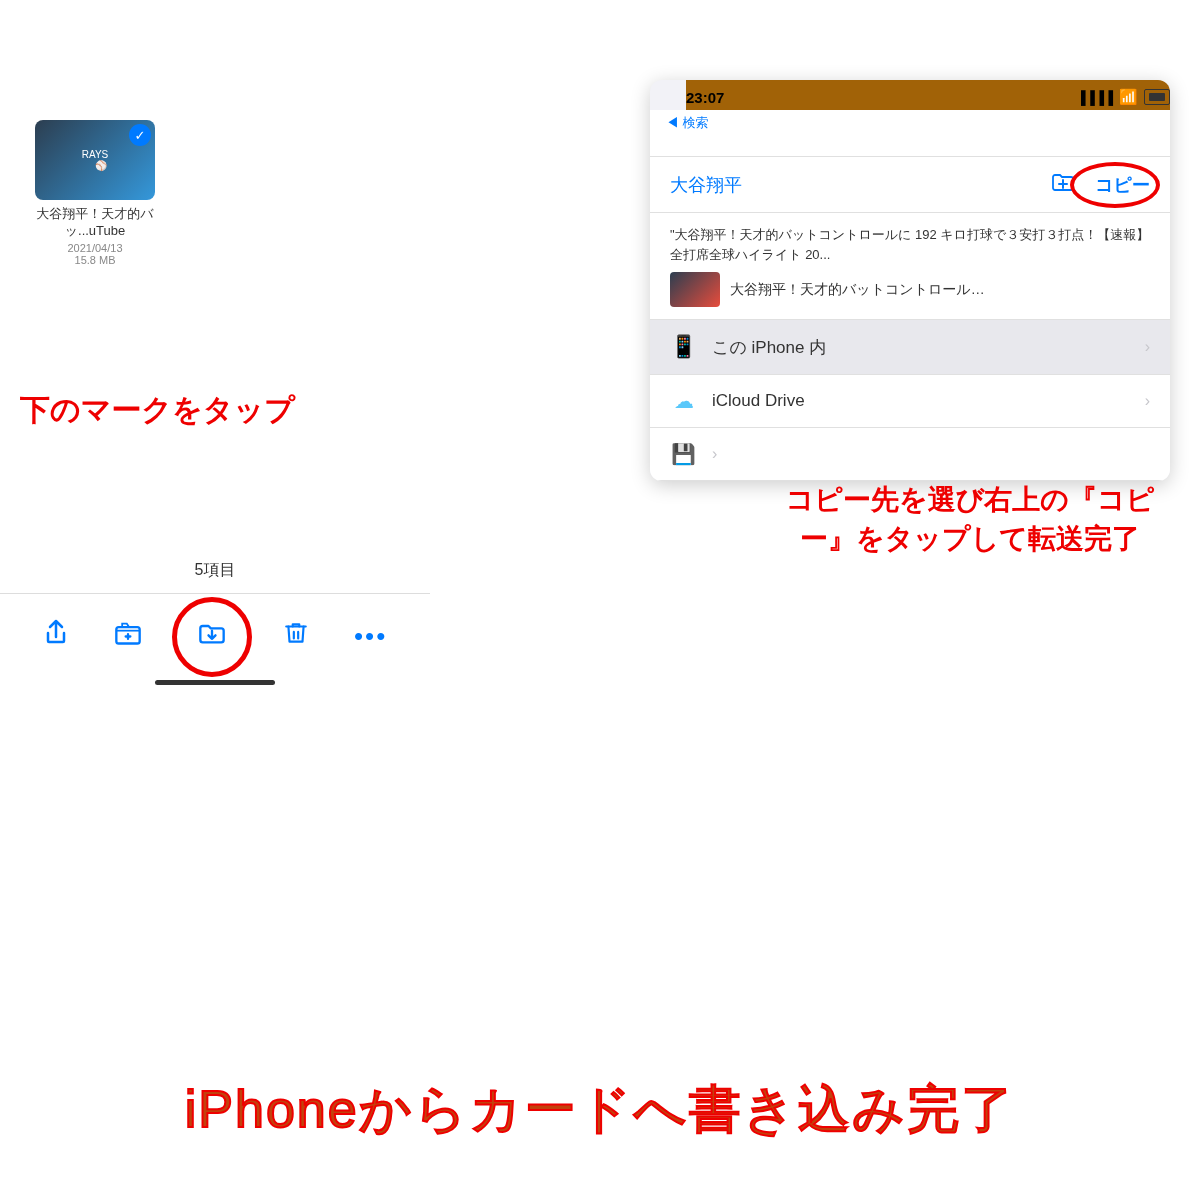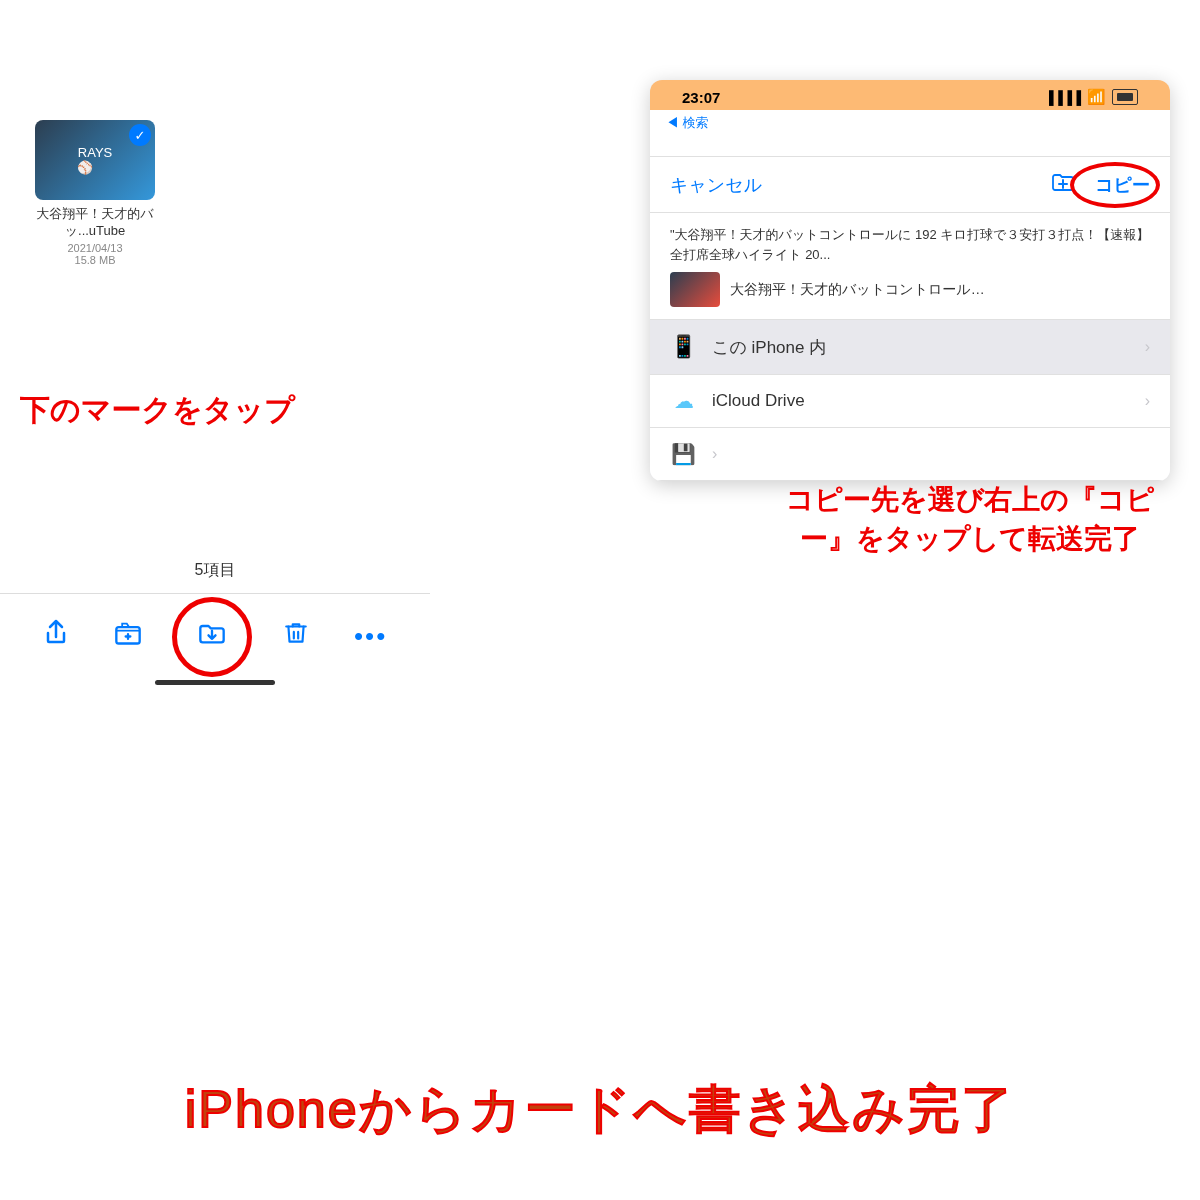--- a/index.html
+++ b/index.html
@@ -171,27 +171,28 @@
       position: absolute;
       top: 80px;
       right: 30px;
       width: 520px;
       background: #f2f2f7;
       border-radius: 12px;
       overflow: hidden;
       box-shadow: 0 4px 20px rgba(0,0,0,0.2);
     }
     .iphone-status-bar {
-      background: #fdba74;
+      background: #a16207;
       display: flex;
       justify-content: space-between;
       align-items: center;
-      padding: 8px 32px 4px;
+      padding: 8px 0 4px;
       font-size: 15px;
       font-weight: 600;
+      margin-left: 36px;
     }
     .status-time { font-size: 15px; font-weight: 700; }
     .status-icons { display: flex; align-items: center; gap: 6px; font-size: 13px; }
 
     .iphone-nav-bar {
       background: #fff;
       padding: 4px 16px 24px;
       font-size: 13px;
       color: #007aff;
       border-bottom: 1px solid #e0e0e0;
@@ -329,21 +330,21 @@
 </head>
 <body>
 
 <div class="file-area">
 
 
   <div class="file-item">
     <div class="file-thumb">
       <div class="thumb-video">
         <div class="thumb-video-img">
-          <span style="font-size:13px; color:#fff; text-align:left; padding:2px;">RAYS<br>⚾</span>
+          <span style="font-size:10px; color:#fff; text-align:right; padding:2px;">RAYS<br>⚾</span>
         </div>
         <div class="thumb-check">✓</div>
       </div>
     </div>
     <span class="file-name">大谷翔平！天才的バッ...uTube</span>
     <span class="file-date">2021/04/13</span>
     <span class="file-size">15.8 MB</span>
   </div>
 </div>
 
@@ -406,21 +407,21 @@
     </div>
   </div>
 
   <div class="iphone-nav-bar">
     <span>◀ 検索</span>
   </div>
 
   <div class="copy-dialog">
 
     <div class="copy-dialog-header">
-      <span class="cancel-btn">キャンセル</span>
+      <span class="cancel-btn">大谷翔平</span>
       <div class="copy-btn-wrapper">
         <span class="folder-copy-icon">
           <svg width="24" height="22" viewBox="0 0 24 22" fill="none">
             <path d="M2 6a2 2 0 012-2h5l2 2h9a2 2 0 012 2v9a2 2 0 01-2 2H4a2 2 0 01-2-2V6z" stroke="#007aff" stroke-width="1.8"></path>
             <path d="M8 13h8M12 9v8" stroke="#007aff" stroke-width="2" stroke-linecap="round"></path>
           </svg>
         </span>
         <span class="copy-btn">コピー</span>
         <div class="copy-btn-oval"></div>
       </div>

